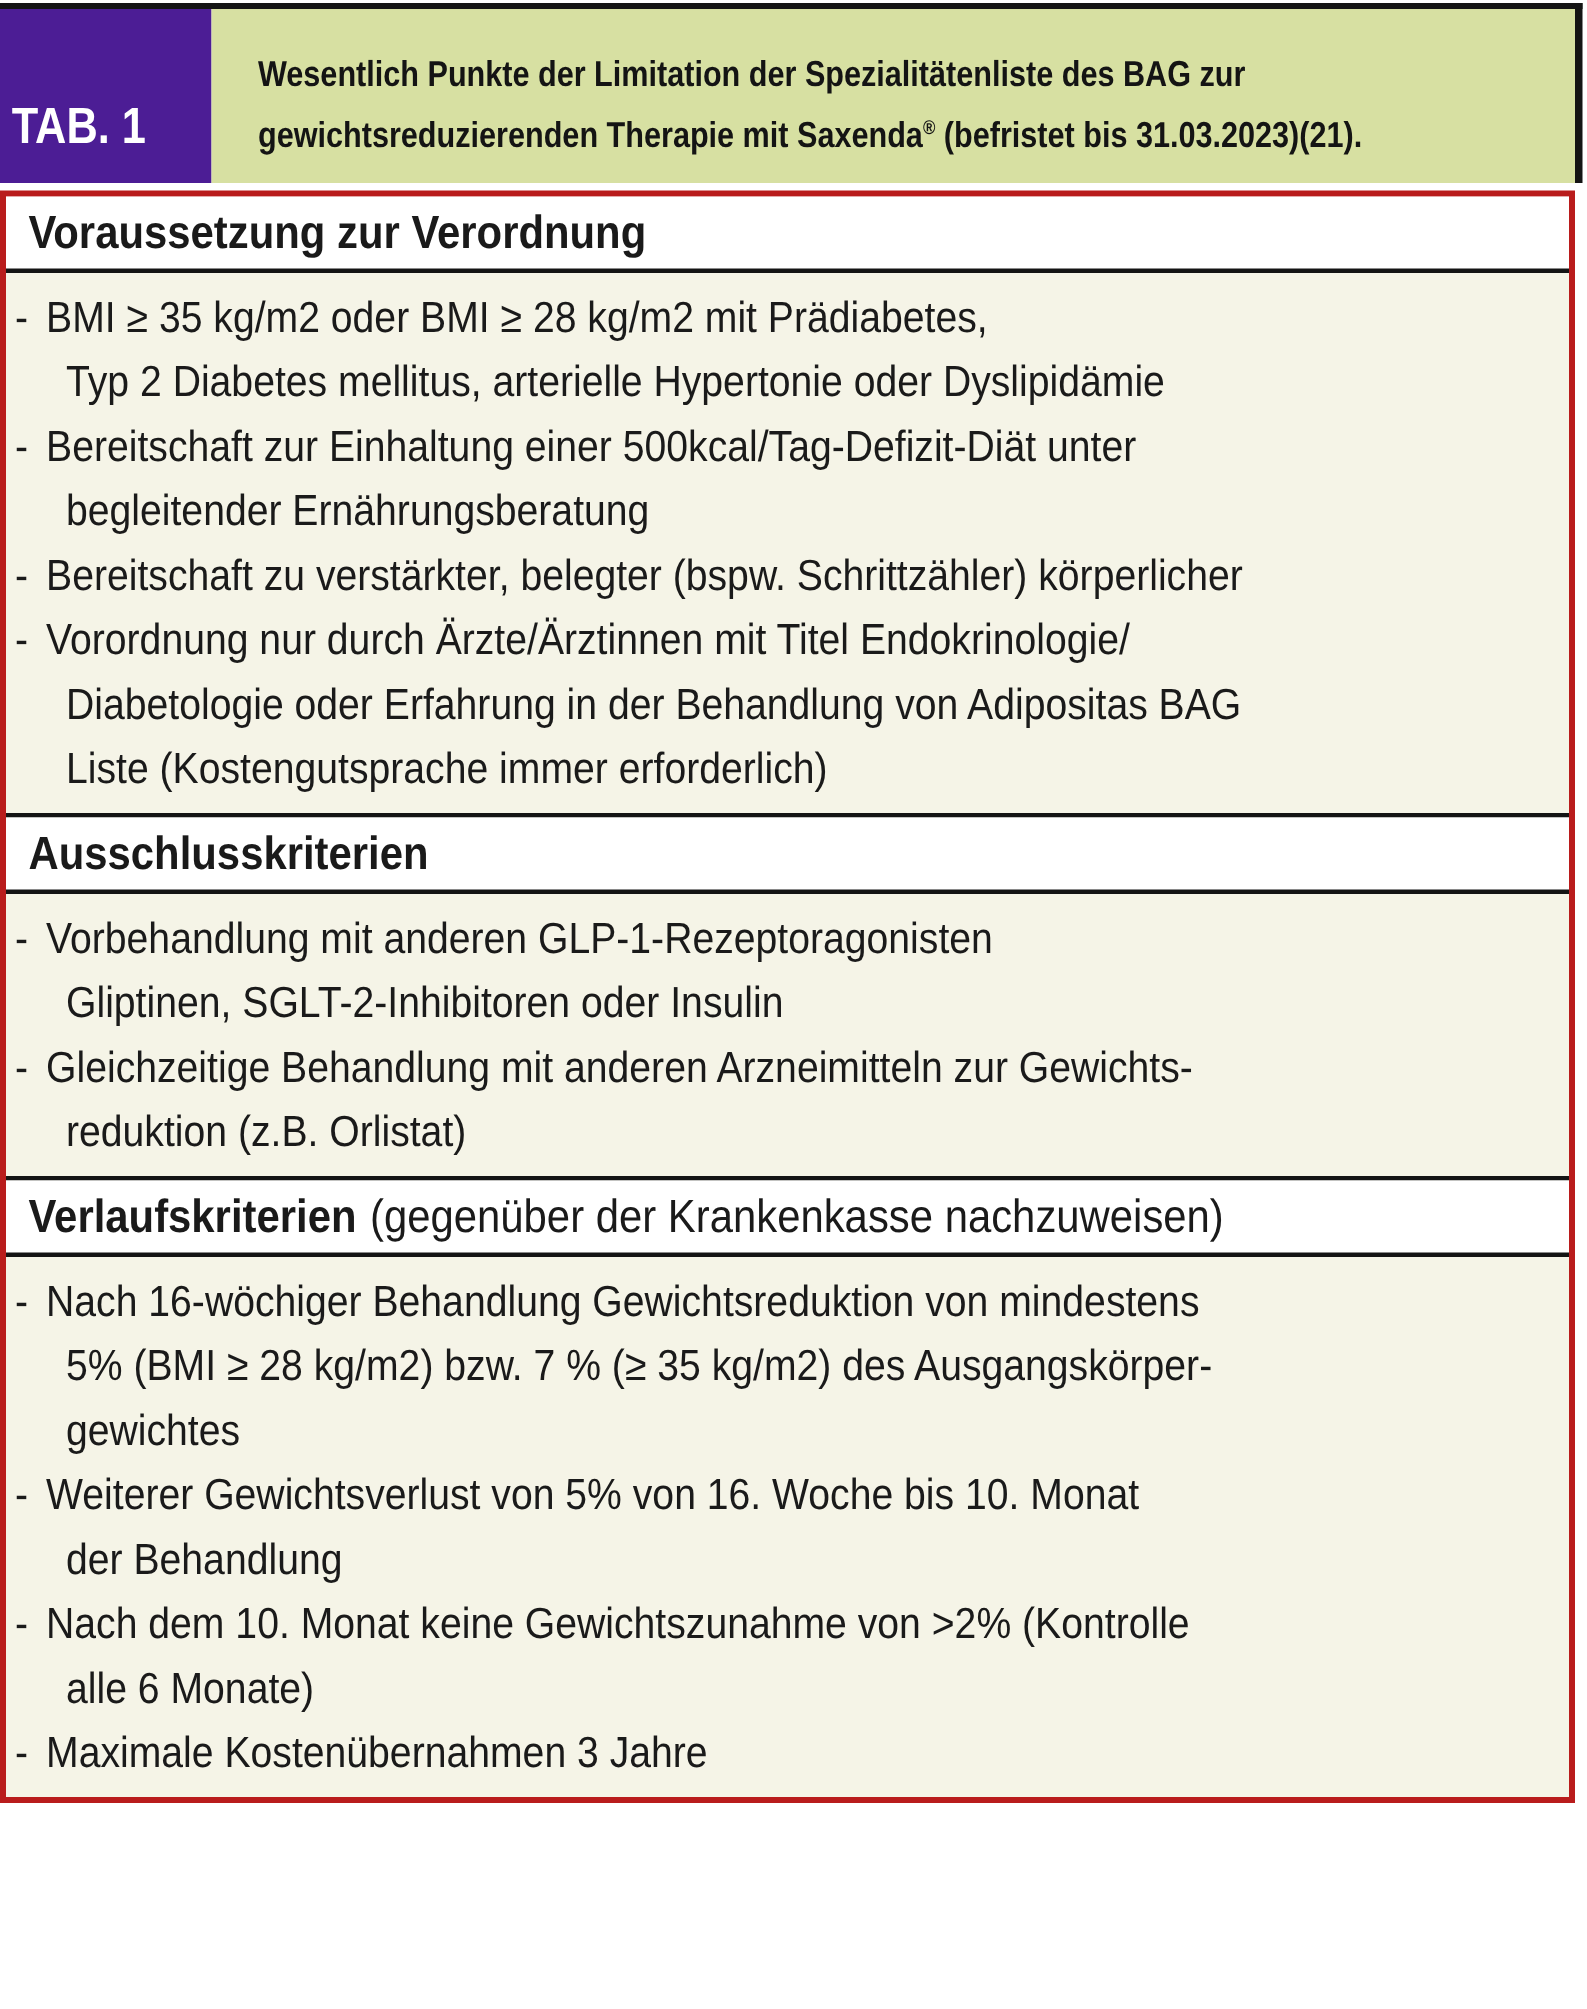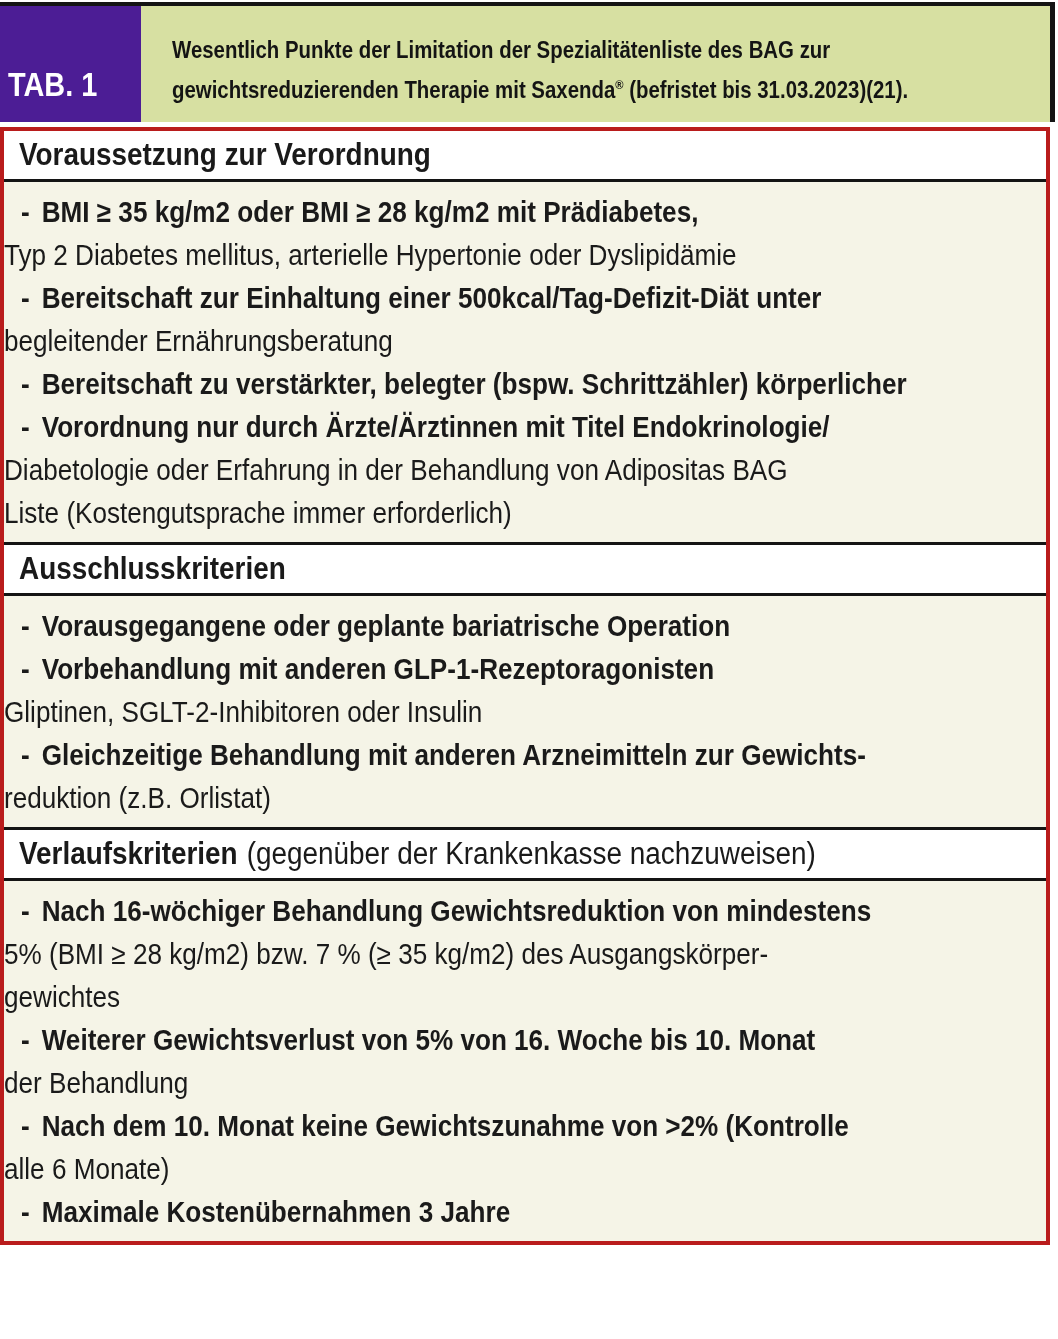--- a/index.html
+++ b/index.html
@@ -77,22 +77,22 @@
     overflow: hidden;
   }
   .section-list.last { border-bottom: none; }
 
   .line {
     height: 43px; line-height: 43px;
     font-size: 29px;
     white-space: nowrap;
     overflow: hidden;
   }
-  .line.first { padding-left: 17px; font-weight: bold; }
-  .line.cont  { }
+  .line.first { padding-left: 6px; }
+  .line.cont  { padding-left: 40px; }
   .line .squeeze {
     display: inline-block; transform: scaleX(0.9); transform-origin: 0 50%;
     white-space: nowrap;
   }
   .dash { display: inline-block; width: 23px; }
 </style>
 </head>
 <body>
 
 <div class="card">
@@ -122,21 +122,20 @@
         <div class="line cont"><span class="squeeze"><span>begleitender Ernährungsberatung</span></span></div>
         <div class="line first"><span class="squeeze"><span class="dash">-</span><span>Bereitschaft zu verstärkter, belegter (bspw. Schrittzähler) körperlicher</span></span></div>
         <div class="line first"><span class="squeeze"><span class="dash">-</span><span>Vorordnung nur durch Ärzte/Ärztinnen mit Titel Endokrinologie/</span></span></div>
         <div class="line cont"><span class="squeeze"><span>Diabetologie oder Erfahrung in der Behandlung von Adipositas BAG</span></span></div>
         <div class="line cont"><span class="squeeze"><span>Liste (Kostengutsprache immer erforderlich)</span></span></div>
       </div>
       <div class="section-heading">
         <span class="squeeze"><span class="h-label">Ausschlusskriterien</span></span>
       </div>
       <div class="section-list">
-        <div class="line first"><span class="squeeze"><span class="dash">-</span><span>Vorausgegangene oder geplante bariatrische Operation</span></span></div>
         <div class="line first"><span class="squeeze"><span class="dash">-</span><span>Vorbehandlung mit anderen GLP-1-Rezeptoragonisten</span></span></div>
         <div class="line cont"><span class="squeeze"><span>Gliptinen, SGLT-2-Inhibitoren oder Insulin</span></span></div>
         <div class="line first"><span class="squeeze"><span class="dash">-</span><span>Gleichzeitige Behandlung mit anderen Arzneimitteln zur Gewichts-</span></span></div>
         <div class="line cont"><span class="squeeze"><span>reduktion (z.B. Orlistat)</span></span></div>
       </div>
       <div class="section-heading">
         <span class="squeeze"><span class="h-label">Verlaufskriterien</span><span class="h-note">(gegenüber der Krankenkasse nachzuweisen)</span></span>
       </div>
       <div class="section-list last">
         <div class="line first"><span class="squeeze"><span class="dash">-</span><span>Nach 16-wöchiger Behandlung Gewichtsreduktion von mindestens</span></span></div>

